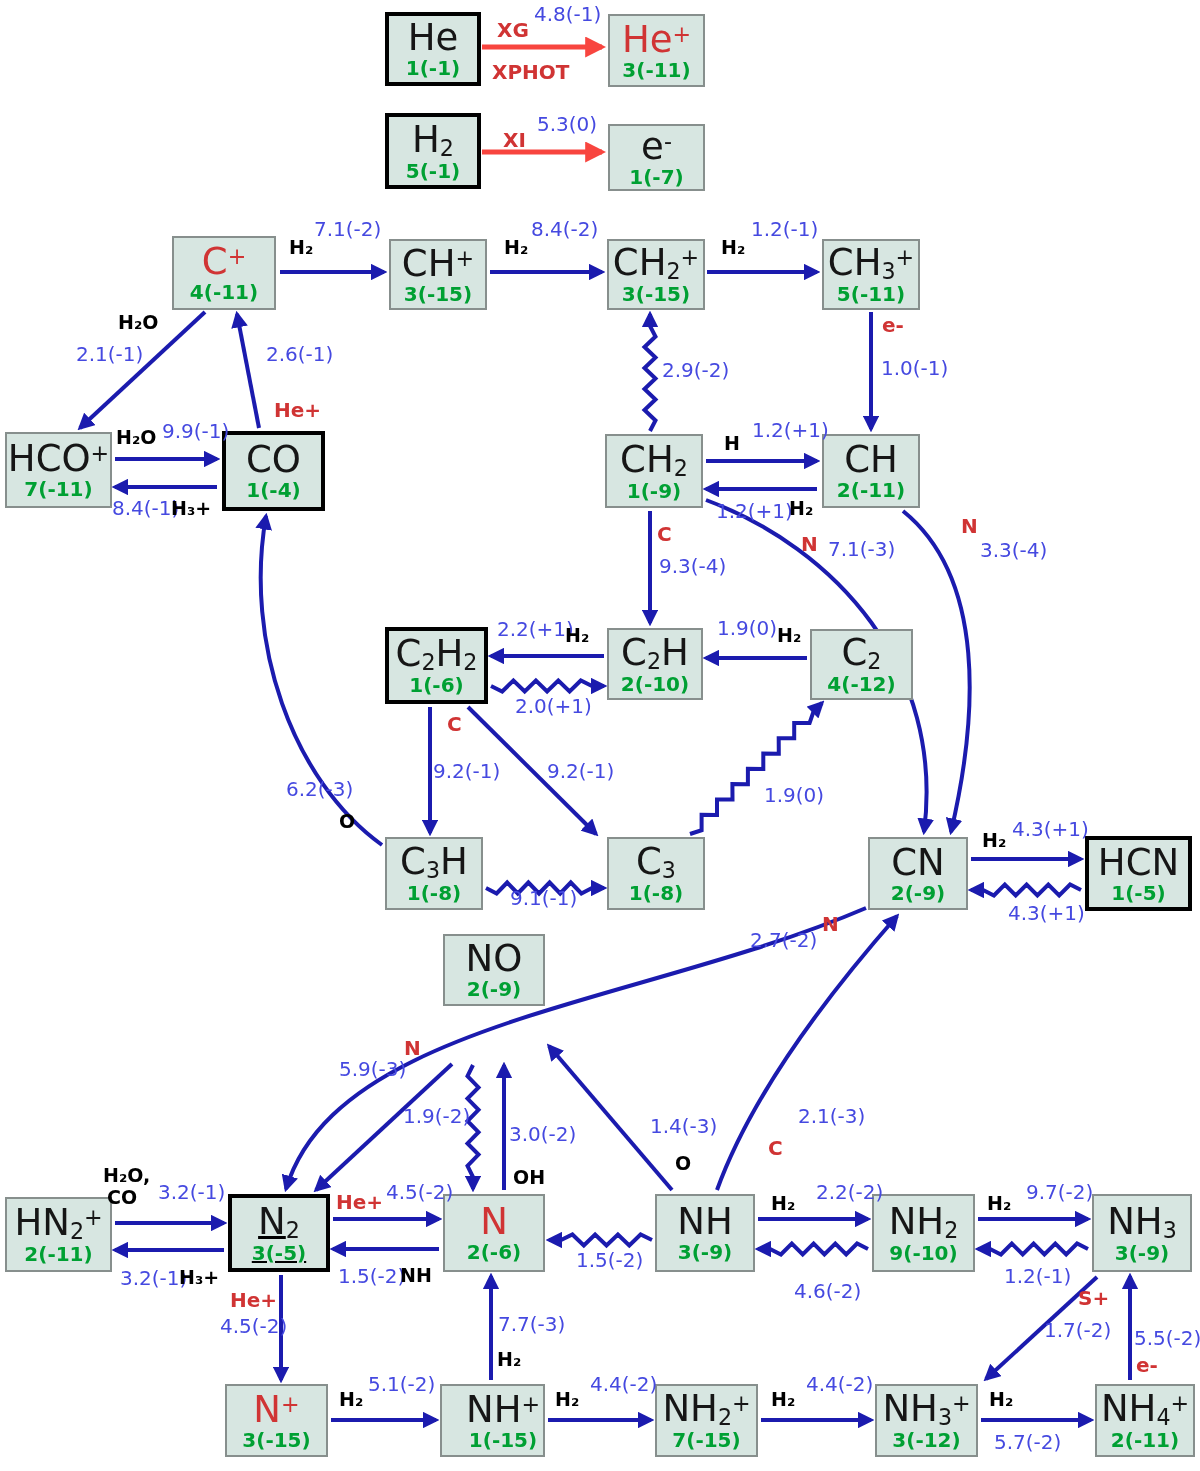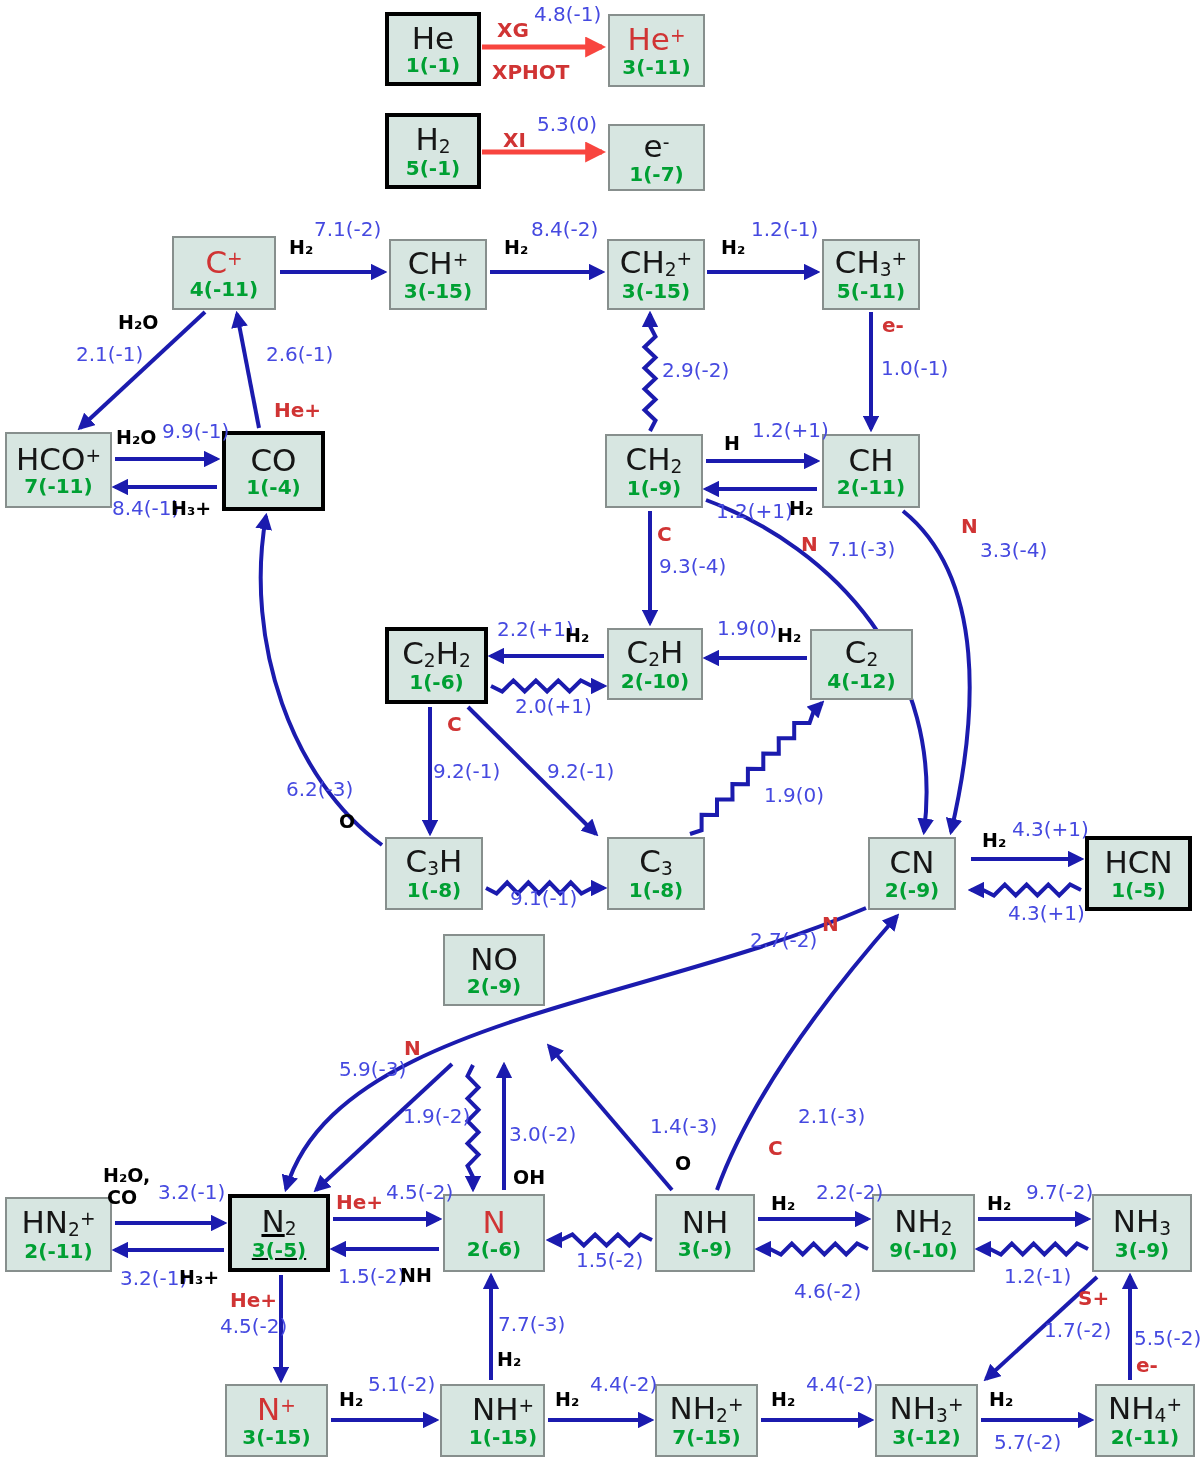--- a/index.html
+++ b/index.html
@@ -2,21 +2,21 @@
 <html style="--fill: #d7e6e1; --bord: #878f8d; --bordbold: #000000; --green: #00a033; --rate: #4549e0; --red: #d03434; --arrowb: #1b1bae; --arrowr: #f8453f;"><head>
 <meta charset="utf-8">
 <style>
   html,body{margin:0;padding:0;background:#fff;}
   #canvas{position:relative;width:1200px;height:1471px;background:#fff;overflow:hidden;
           font-family:"DejaVu Sans","Liberation Sans",sans-serif;}
   #wires{position:absolute;left:0;top:0;}
   .node{position:absolute;box-sizing:border-box;background:var(--fill);border:2px solid var(--bord);
         display:flex;flex-direction:column;align-items:center;justify-content:center;line-height:1.02;}
   .node.bold{border:4px solid var(--bordbold);}
-  .species{font-size:31px;color:#161616;white-space:nowrap;}
+  .species{font-size:37px;color:#161616;white-space:nowrap;}
   .species.red{color:var(--red);}
   .species .sb{font-size:0.60em;vertical-align:-0.18em;}
   .species .sp{font-size:0.60em;vertical-align:0.45em;}
   .ab{font-size:20px;font-weight:bold;color:var(--green);margin-top:1px;}
   .lbl{position:absolute;font-size:19px;white-space:nowrap;line-height:1;}
   .lbl.blue{color:var(--rate);font-weight:normal;font-size:20px;}
   .lbl.black{color:#000;font-weight:bold;}
   .lbl.red{color:var(--red);font-weight:bold;font-size:20px;}
   .mk-b{fill:var(--arrowb);} .mk-r{fill:var(--arrowr);}
 </style>
@@ -145,21 +145,21 @@
         <div class="ab">4(-12)</div>
       </div>
       <div class="node" style="left: 385px; top: 837px; width: 98px; height: 73px;">
         <div class="species"><span>C</span><span class="sb">3</span><span>H</span></div>
         <div class="ab">1(-8)</div>
       </div>
       <div class="node" style="left: 607px; top: 837px; width: 98px; height: 73px;">
         <div class="species"><span>C</span><span class="sb">3</span></div>
         <div class="ab">1(-8)</div>
       </div>
-      <div class="node" style="left: 868px; top: 837px; width: 88px; height: 73px;">
+      <div class="node" style="left: 868px; top: 837px; width: 100px; height: 73px;">
         <div class="species"><span>CN</span></div>
         <div class="ab">2(-9)</div>
       </div>
       <div class="node bold" style="left: 1085px; top: 836px; width: 107px; height: 75px;">
         <div class="species"><span>HCN</span></div>
         <div class="ab">1(-5)</div>
       </div>
       <div class="node" style="left: 443px; top: 934px; width: 102px; height: 72px;">
         <div class="species"><span>NO</span></div>
         <div class="ab">2(-9)</div>

